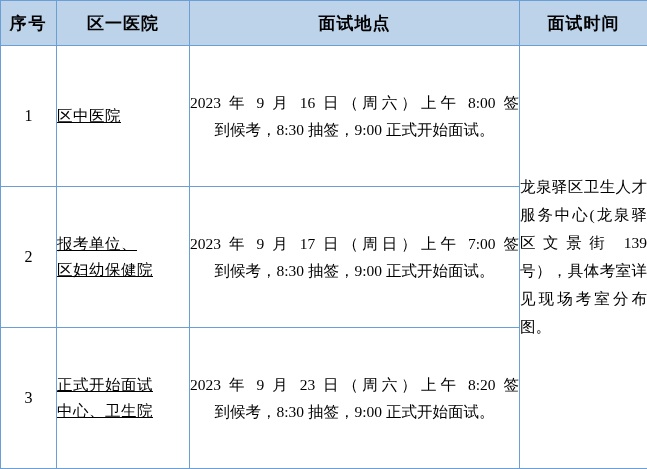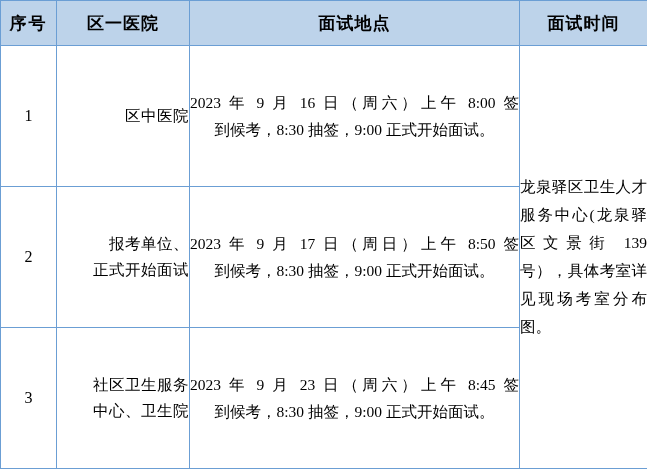--- a/index.html
+++ b/index.html
@@ -54,22 +54,23 @@
   tbody tr { height: 141px; }
   td.seq-cell {
     font-size: 16px;
   }
   td.unit-cell {
     line-height: 1.65;
     padding: 0 8px;
   }
   td.unit-cell .line {
     display: block;
-    text-align: right;
+    text-align: left;
     letter-spacing: 0.5px;
+    text-decoration: underline;
   }
   td.time-cell {
     text-align: left;
     padding: 0 10px;
     line-height: 1.75;
     margin-left: 16px;
   }
   td.time-cell .line {
     display: block;
     white-space: nowrap;
@@ -123,33 +124,33 @@
           <span class="line">到候考，8:30 抽签，9:00 正式开始面试。</span>
         </td>
         <td class="place-cell" rowspan="3">
           <span class="ptext">龙泉驿区卫生人才服务中心(龙泉驿区文景街 139 号），具体考室详见现场考室分布图。</span>
         </td>
       </tr>
       <tr>
         <td class="seq-cell">2</td>
         <td class="unit-cell">
           <span class="line">报考单位、</span>
-          <span class="line">正式开始面试</span>
+          <span class="line">区妇幼保健院</span>
         </td>
         <td class="time-cell">
-          <span class="line justify">2023 年 9 月 17 日（周日）上午 8:50 签</span>
+          <span class="line justify">2023 年 9 月 17 日（周日）上午 7:00 签</span>
           <span class="line">到候考，8:30 抽签，9:00 正式开始面试。</span>
         </td>
       </tr>
       <tr>
         <td class="seq-cell">3</td>
         <td class="unit-cell">
-          <span class="line">社区卫生服务</span>
+          <span class="line">正式开始面试</span>
           <span class="line">中心、卫生院</span>
         </td>
         <td class="time-cell">
-          <span class="line justify">2023 年 9 月 23 日（周六）上午 8:45 签</span>
+          <span class="line justify">2023 年 9 月 23 日（周六）上午 8:20 签</span>
           <span class="line">到候考，8:30 抽签，9:00 正式开始面试。</span>
         </td>
       </tr>
     </tbody>
   </table>
 </div>
 
 </body></html>

